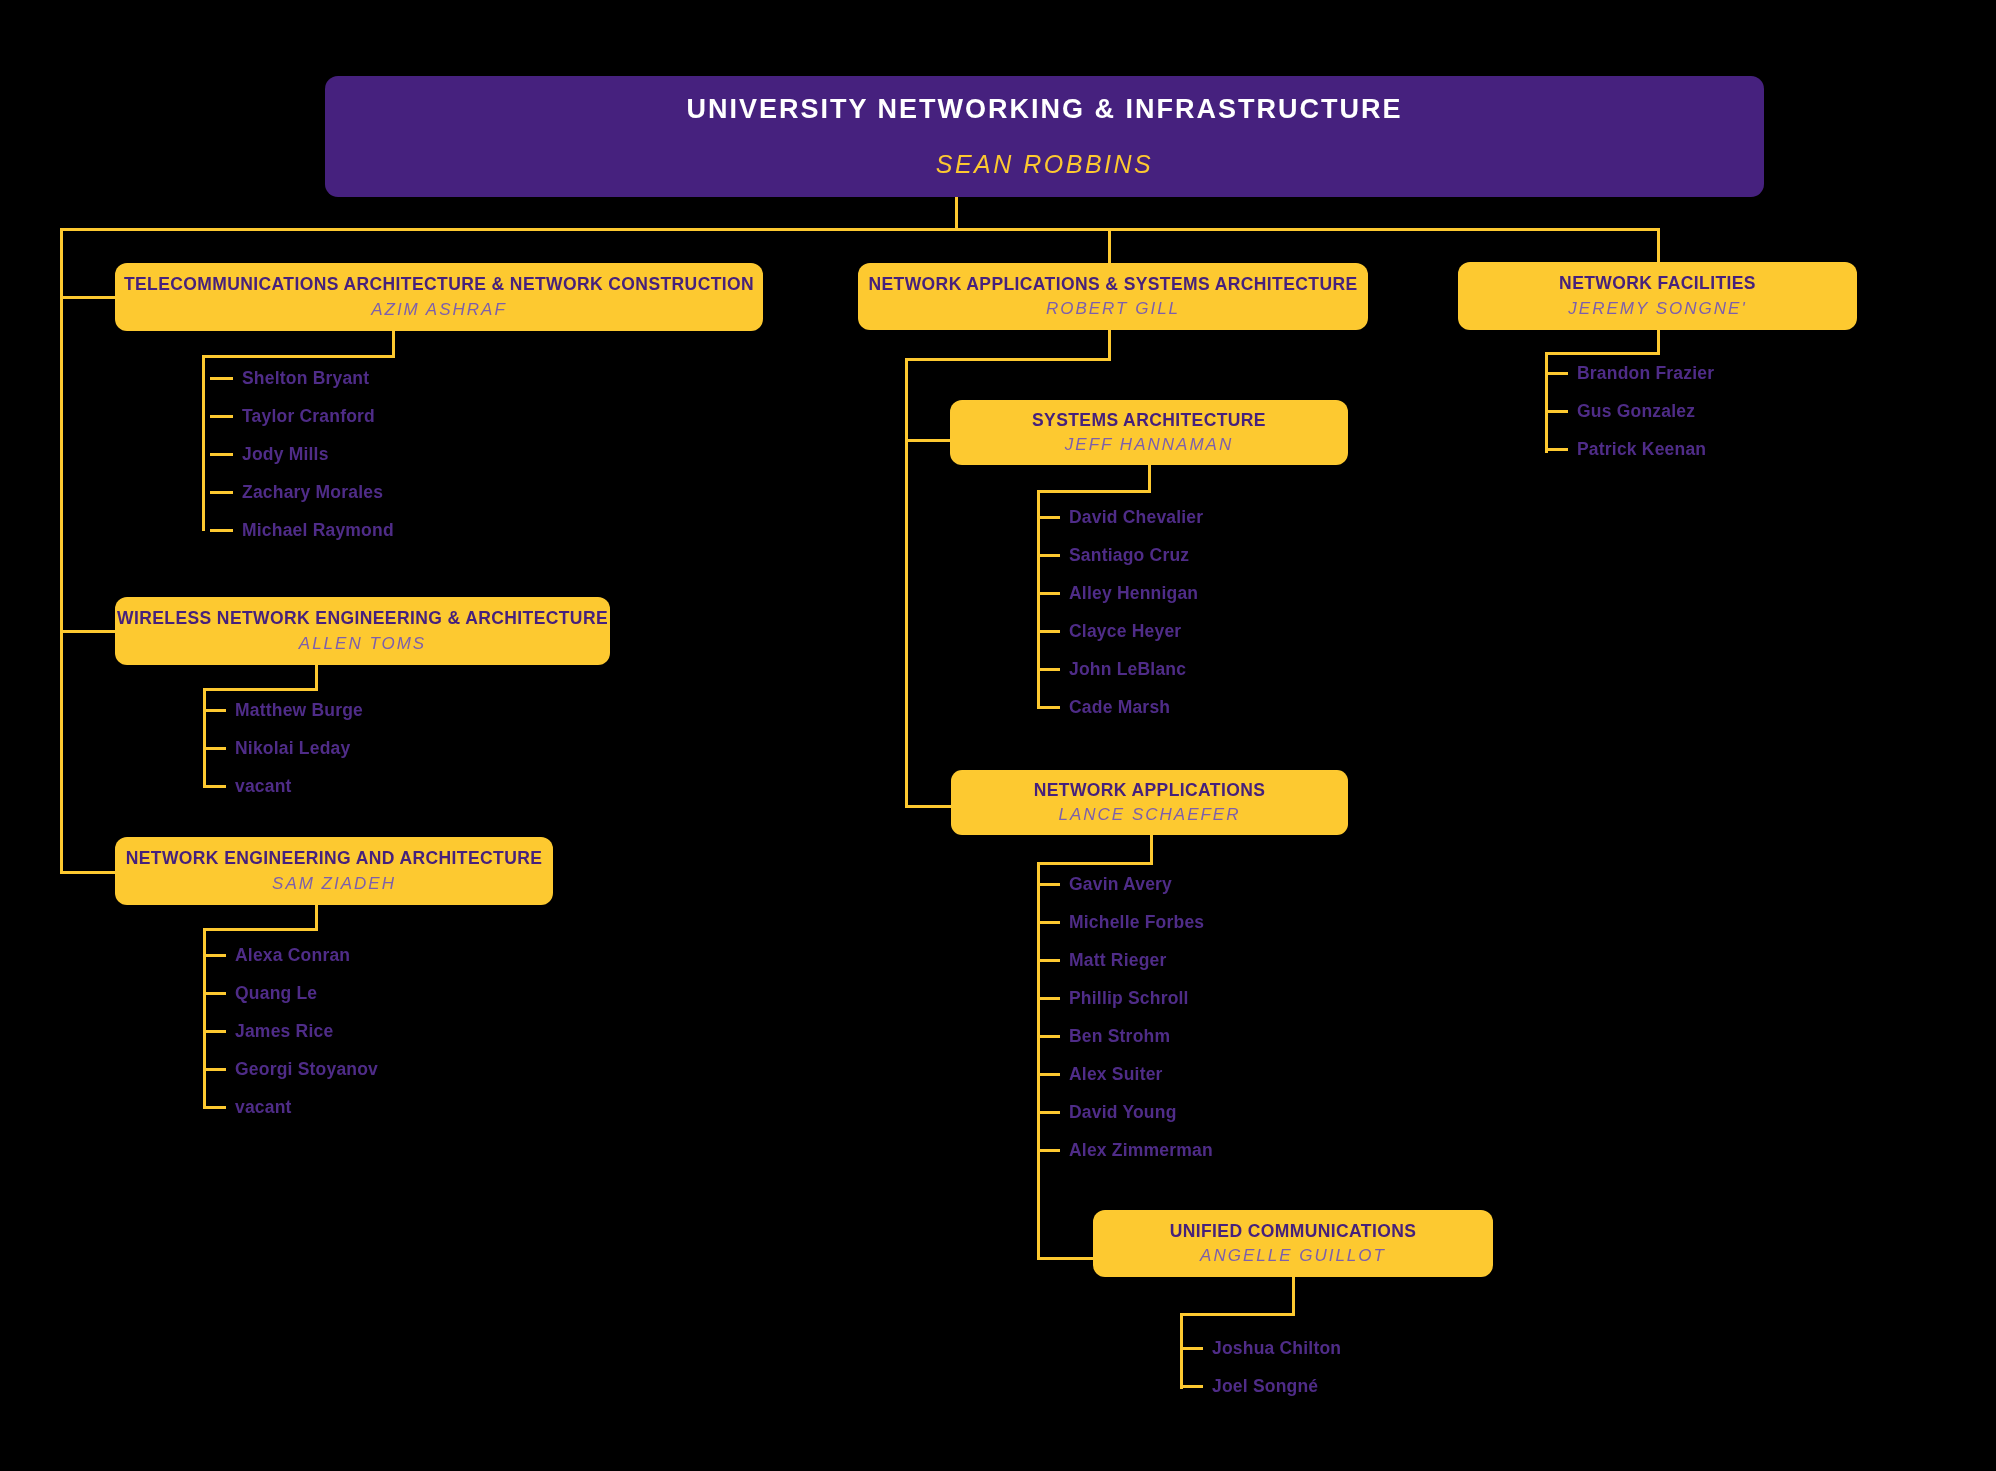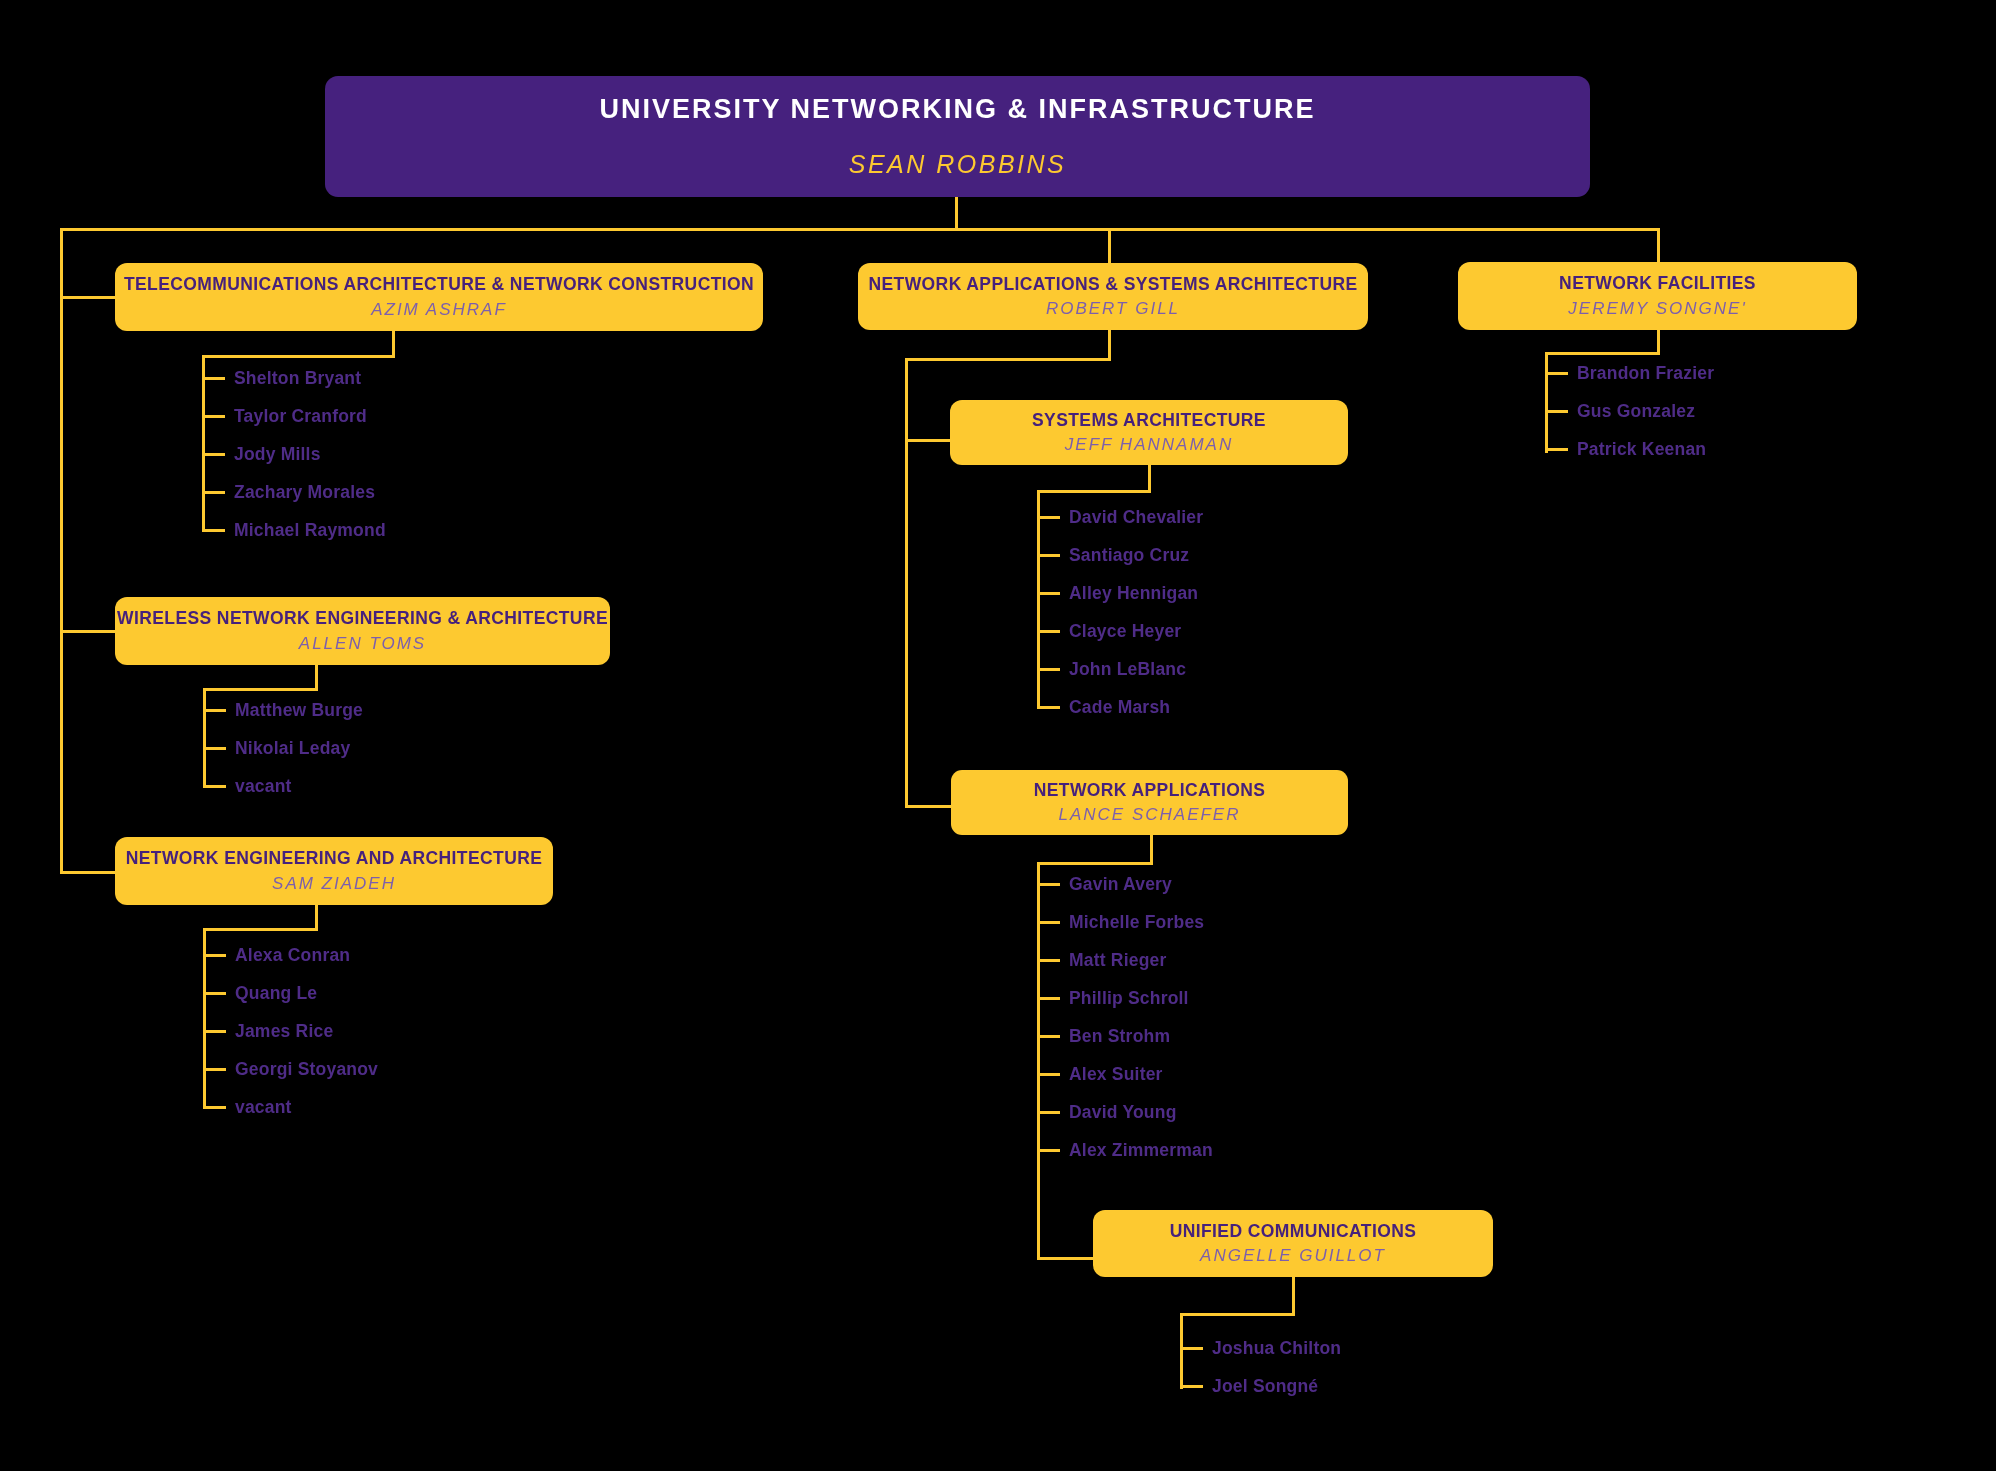--- a/index.html
+++ b/index.html
@@ -112,21 +112,21 @@
   <div class="ln h" style="left:1037px;top:1257px;width:58px;"></div>
 
   <div class="ln v" style="left:1292px;top:1275px;height:41px;"></div>
   <div class="ln h" style="left:1180px;top:1313px;width:115px;"></div>
   <div class="ln v" style="left:1180px;top:1313px;height:76px;"></div>
 
   <div class="ln v" style="left:1657px;top:328px;height:27px;"></div>
   <div class="ln h" style="left:1545px;top:352px;width:115px;"></div>
   <div class="ln v" style="left:1545px;top:352px;height:101px;"></div>
 
-  <div class="org-box root" style="left:325px;top:76px;width:1265px;height:121px;gap:18px;">
+  <div class="org-box root" style="left:325px;top:76px;width:1439px;height:121px;gap:18px;">
     <div class="box-title">UNIVERSITY NETWORKING &amp; INFRASTRUCTURE</div>
     <div class="box-name">SEAN ROBBINS</div>
   </div>
 
   <div class="org-box" style="left:115px;top:597px;width:495px;height:68px;">
     <div class="box-title">WIRELESS NETWORK ENGINEERING &amp; ARCHITECTURE</div>
     <div class="box-name">ALLEN TOMS</div>
   </div>
 
   <div class="org-box" style="left:115px;top:263px;width:648px;height:68px;">
@@ -157,21 +157,21 @@
   <div class="org-box" style="left:1093px;top:1210px;width:400px;height:67px;">
     <div class="box-title">UNIFIED COMMUNICATIONS</div>
     <div class="box-name">ANGELLE GUILLOT</div>
   </div>
 
   <div class="org-box" style="left:1458px;top:262px;width:399px;height:68px;">
     <div class="box-title">NETWORK FACILITIES</div>
     <div class="box-name">JEREMY SONGNE'</div>
   </div>
 
-  <div class="member-list" style="left:202px;top:359px;">
+  <div class="member-list" style="left:202px;top:359px;padding-left:8px;">
       <div class="member-row">
         <span class="member-stub"></span>
         <span class="member-name">Shelton Bryant</span>
       </div>
       <div class="member-row">
         <span class="member-stub"></span>
         <span class="member-name">Taylor Cranford</span>
       </div>
       <div class="member-row">
         <span class="member-stub"></span>

